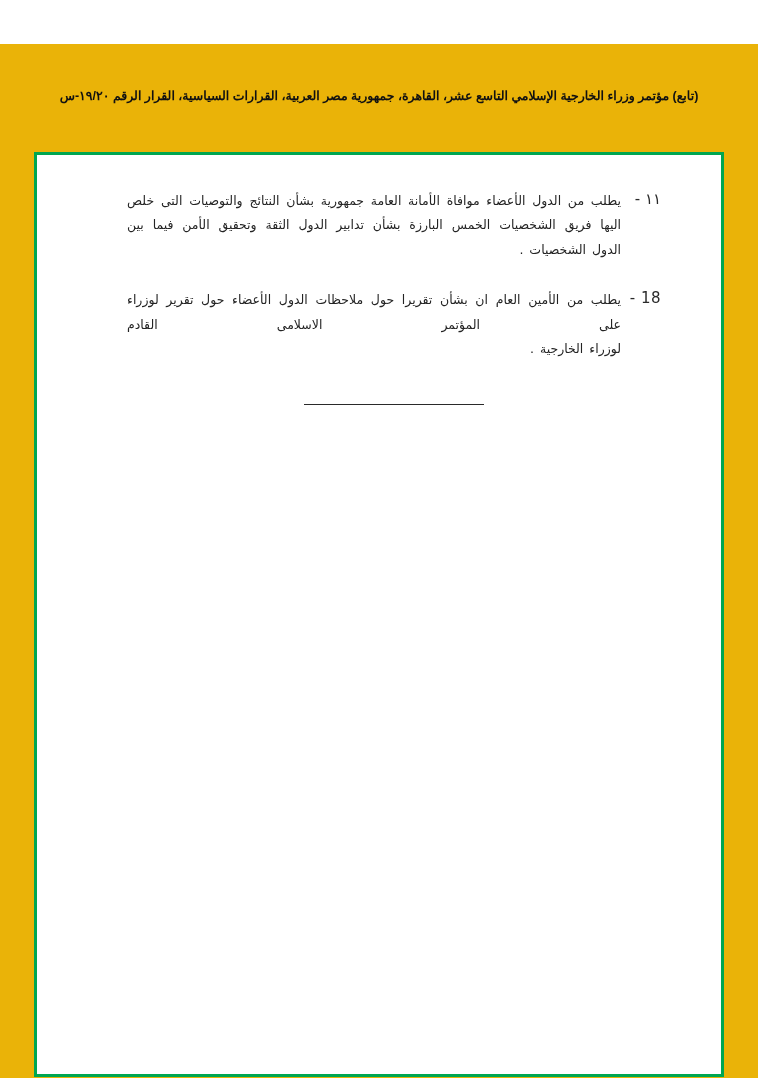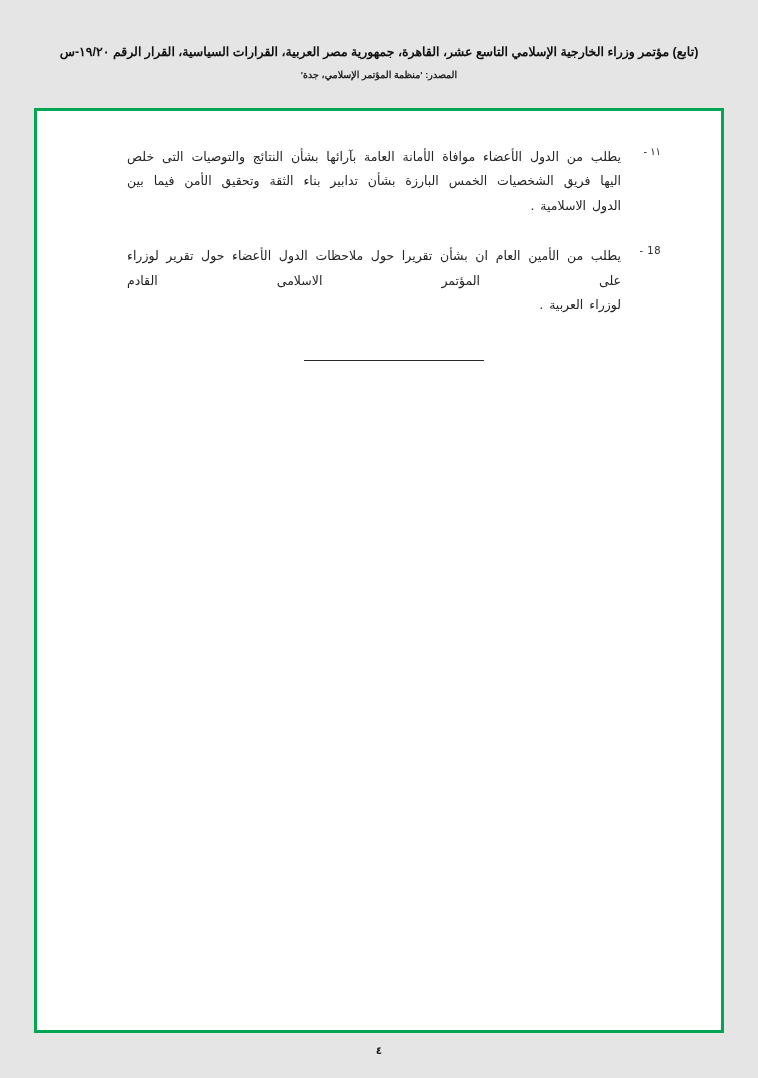--- a/index.html
+++ b/index.html
@@ -12,21 +12,22 @@
     height: 1078px;
     position: relative;
     font-family: "Liberation Sans", sans-serif;
     color: #000000;
     overflow: hidden;
   }
 
   .page {
     position: absolute;
     inset: 0;
-    background: #e5e5e5;
+    background: #eab308;
+    margin-top: 44px;
   }
 
   
   .header {
     position: absolute;
     top: 44px;
     left: 0;
     right: 0;
     text-align: center;
   }
@@ -68,21 +69,21 @@
 
   .clause {
     display: flex;
     flex-direction: row;
     align-items: flex-start;
     margin-bottom: 26px;
   }
   .clause-num {
     flex: 0 0 auto;
     width: 40px;
-    font-size: 10px;
+    font-size: 15px;
     color: #2a2a2a;
     letter-spacing: 0.5px;
     padding-top: 1px;
     text-align: right;
     direction: rtl;
     font-family: "DejaVu Sans", sans-serif;
   }
   .clause-body {
     flex: 1 1 auto;
     font-size: 12.5px;
@@ -129,44 +130,43 @@
     font-family: "DejaVu Sans", sans-serif;
   }
 </style>
 </head>
 <body>
 
 <div class="page">
 
   <div class="header">
     <div class="header-title">(تابع) مؤتمر وزراء الخارجية الإسلامي التاسع عشر، القاهرة، جمهورية مصر العربية، القرارات السياسية، القرار الرقم ١٩/٢٠-س</div>
-    <div class="header-source">المصدر: 'منظمة المؤتمر الإسلامي، جدة'</div>
   </div>
 
   <div class="frame">
     <div class="content">
 
       <div class="clause">
         <div class="clause-num">١١ -</div>
         <div class="clause-body">
           <span class="lead">يطلب</span>
-          <span>من الدول الأعضاء موافاة الأمانة العامة بآرائها بشأن</span>
+          <span>من الدول الأعضاء موافاة الأمانة العامة جمهورية بشأن</span>
           <span>النتائج والتوصيات التى خلص اليها فريق الشخصيات الخمس</span>
-          <span>البارزة بشأن تدابير بناء الثقة وتحقيق الأمن فيما بين</span>
-          <span class="last-line">الدول الاسلامية .</span>
+          <span>البارزة بشأن تدابير الدول الثقة وتحقيق الأمن فيما بين</span>
+          <span class="last-line">الدول الشخصيات .</span>
         </div>
       </div>
 
       <div class="clause">
         <div class="clause-num">18 -</div>
         <div class="clause-body">
           <span class="lead">يطلب</span>
           <span>من الأمين العام ان بشأن تقريرا حول ملاحظات الدول</span>
           <span>الأعضاء حول تقرير لوزراء على المؤتمر الاسلامى القادم</span>
-          <span class="last-line">لوزراء العربية .</span>
+          <span class="last-line">لوزراء الخارجية .</span>
         </div>
       </div>
 
       <div class="separator-wrap">
         <span class="separator"></span>
       </div>
 
     </div>
   </div>
 

